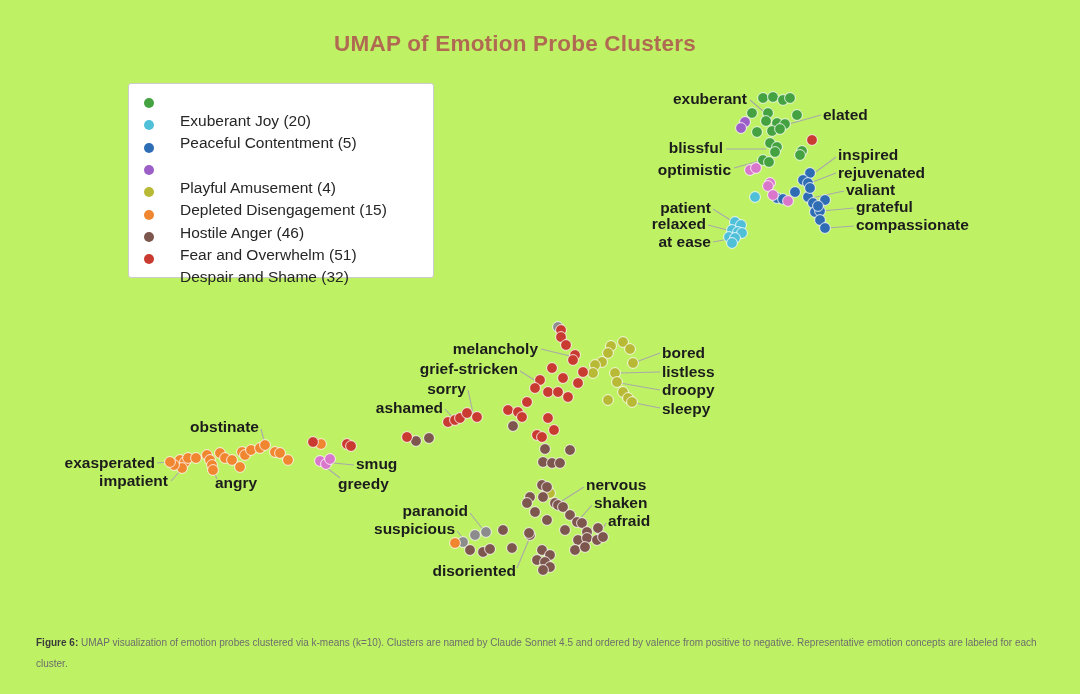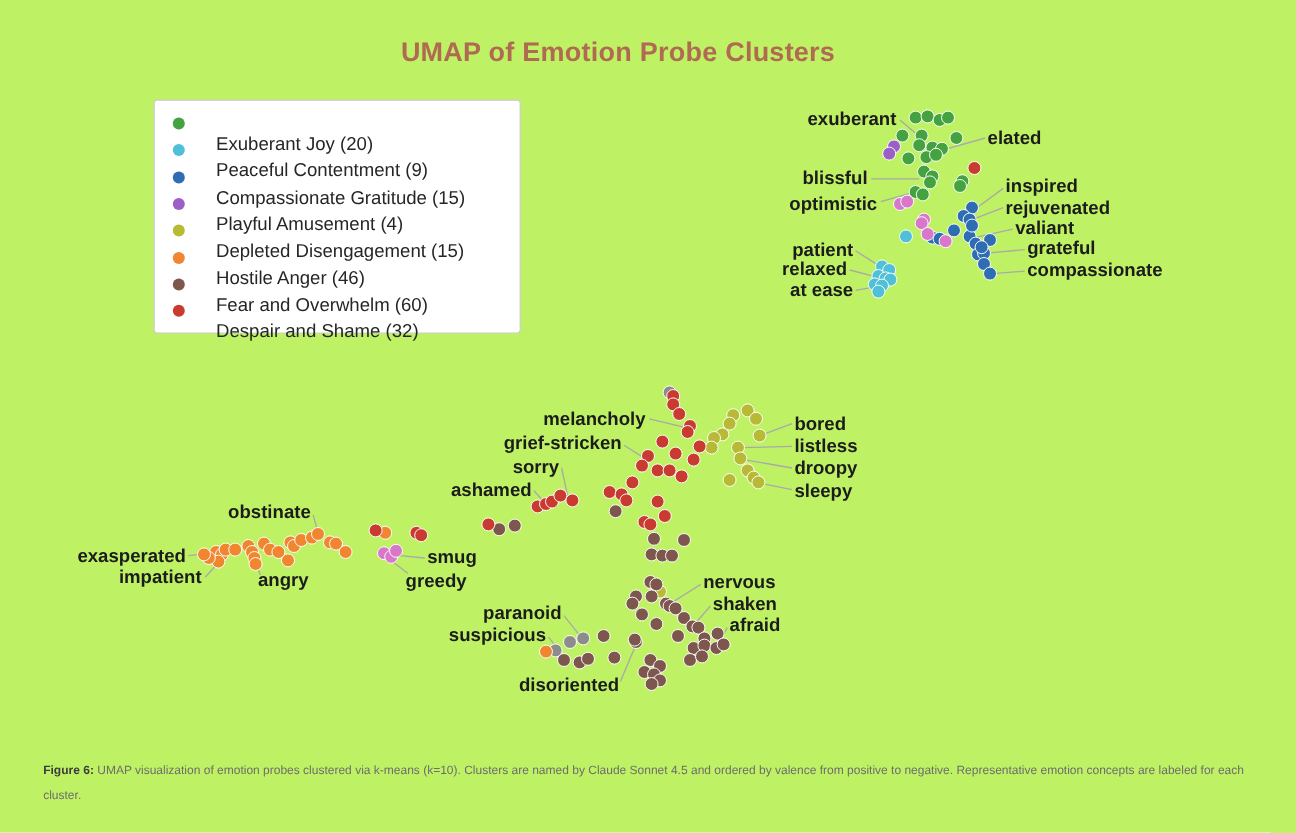--- a/index.html
+++ b/index.html
@@ -265,41 +265,40 @@
       <text x="516" y="576" text-anchor="end" fill="#1c1c1c" font-size="15.5" font-weight="600" font-family="&quot;Liberation Sans&quot;,&quot;DejaVu Sans&quot;,sans-serif">disoriented</text>
     </svg>
 
   <div class="legend">
     <div class="legend-row">
         <span class="swatch" style="background: rgb(68, 163, 64);"></span>
         <span class="legend-label">Exuberant Joy (20)</span>
       </div>
     <div class="legend-row">
         <span class="swatch" style="background: rgb(79, 192, 216);"></span>
-        <span class="legend-label">Peaceful Contentment (9)</span>
+        <span class="legend-label">Peaceful Contentment (5)</span>
       </div>
     <div class="legend-row">
         <span class="swatch" style="background: rgb(46, 109, 180);"></span>
-        <span class="legend-label">Compassionate Gratitude (15)</span>
       </div>
     <div class="legend-row">
         <span class="swatch" style="background: rgb(155, 95, 199);"></span>
         <span class="legend-label">Playful Amusement (4)</span>
       </div>
     <div class="legend-row">
         <span class="swatch" style="background: rgb(184, 186, 53);"></span>
         <span class="legend-label">Depleted Disengagement (15)</span>
       </div>
     <div class="legend-row">
         <span class="swatch" style="background: rgb(240, 134, 47);"></span>
         <span class="legend-label">Hostile Anger (46)</span>
       </div>
     <div class="legend-row">
         <span class="swatch" style="background: rgb(125, 86, 78);"></span>
-        <span class="legend-label">Fear and Overwhelm (60)</span>
+        <span class="legend-label">Fear and Overwhelm (51)</span>
       </div>
     <div class="legend-row">
         <span class="swatch" style="background: rgb(201, 58, 49);"></span>
         <span class="legend-label">Despair and Shame (32)</span>
       </div>
   </div>
 
   <p class="caption"><b>Figure 6:</b> <span>UMAP visualization of emotion probes clustered via k-means (k=10). Clusters are named by Claude Sonnet 4.5 and ordered by valence from positive to negative. Representative emotion concepts are labeled for each cluster.</span></p>
 
 </div>

